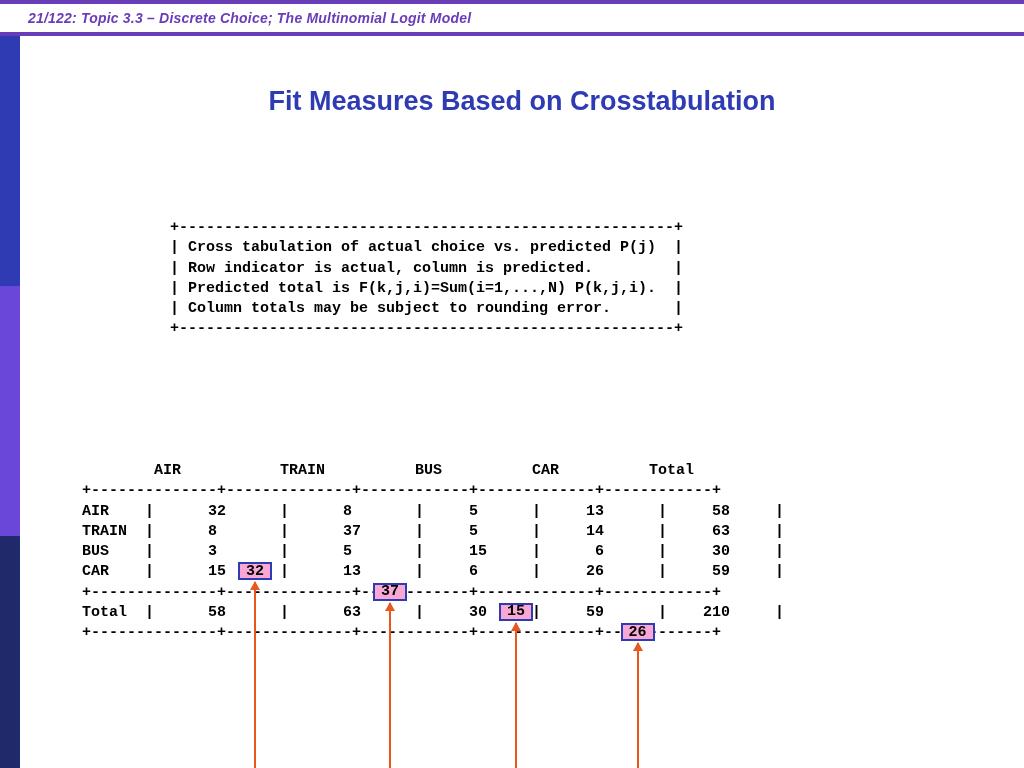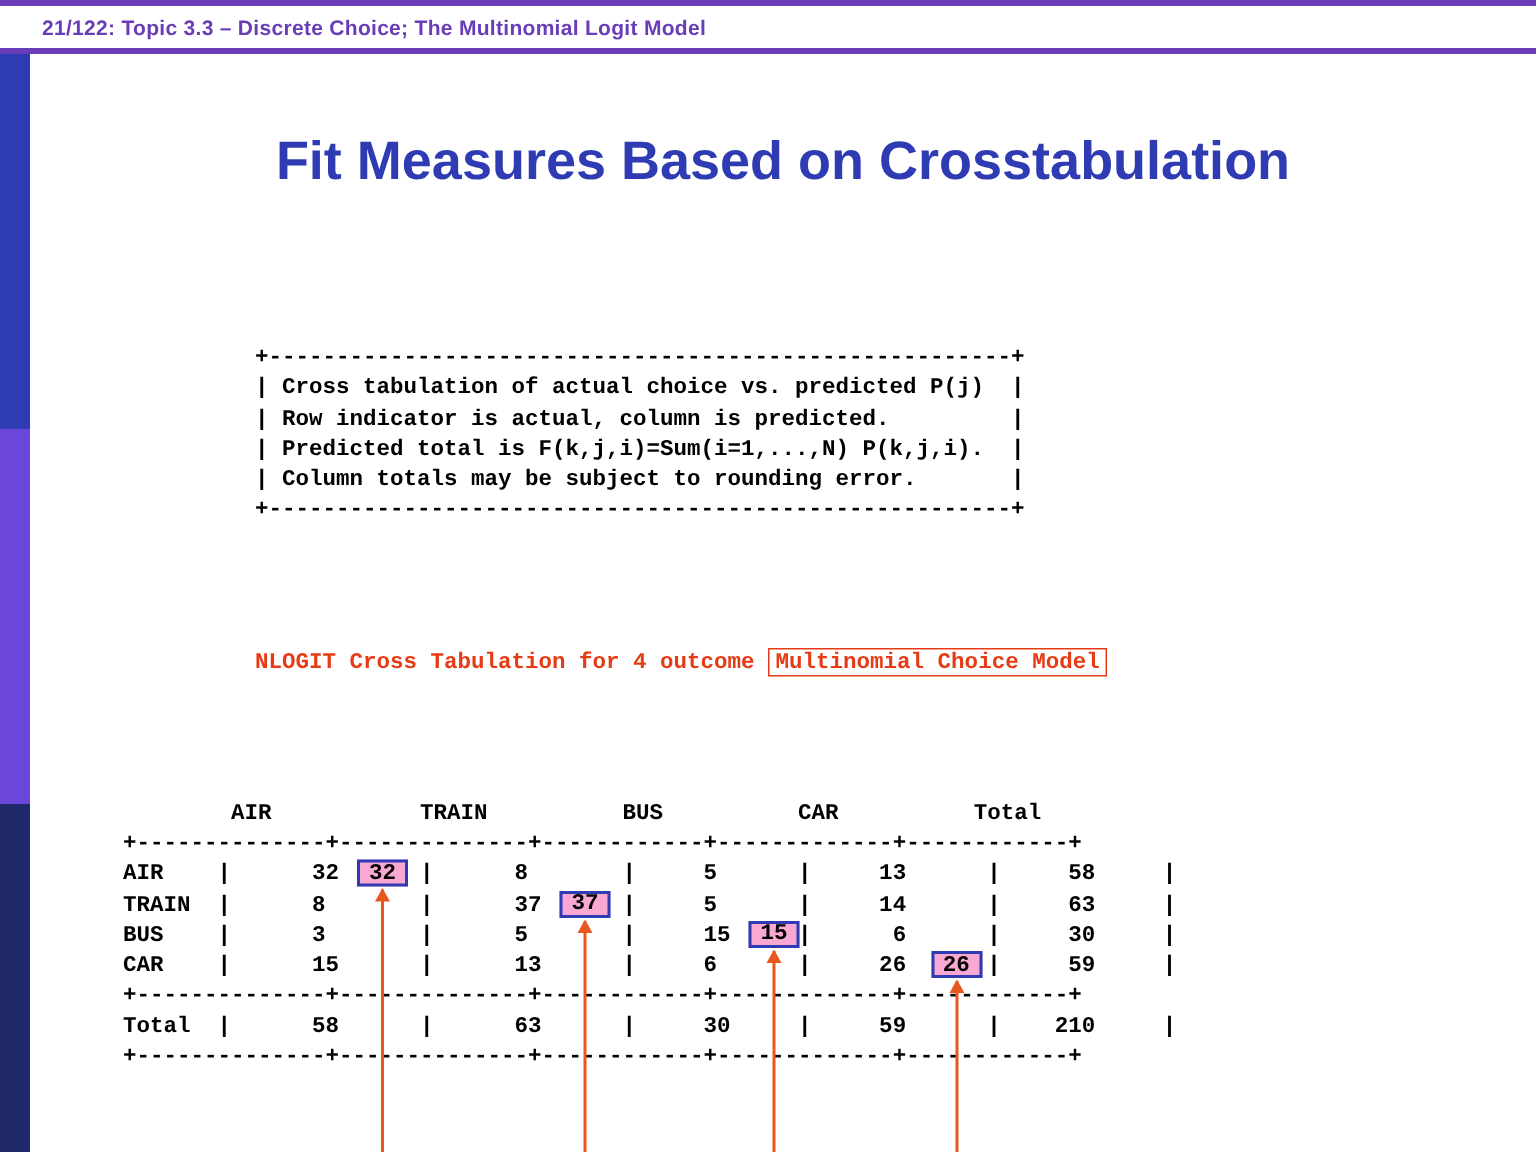--- a/index.html
+++ b/index.html
@@ -26,20 +26,21 @@
     background: #fff;
     padding-left: 28px;
     display: flex;
     align-items: center;
   }
   .header-text {
     font-weight: 700;
     font-size: 14px;
     color: #6a3db8;
     letter-spacing: 0.2px;
+    font-style: italic;
   }
 
   .purple-strip {
     position: absolute;
     top: 32px; left: 0; right: 0;
     height: 4px;
     background: #6a3db8;
   }
 
   
@@ -71,21 +72,21 @@
   .content {
     position: absolute;
     left: 20px;
     right: 0;
     top: 36px;
     bottom: 0;
     padding: 50px 30px 10px 30px;
   }
 
   .title {
-    font-size: 36px;
+    font-size: 27px;
     font-weight: 700;
     color: #2f3bb3;
     text-align: center;
     margin-bottom: 20px;
     font-family: Verdana, Geneva, sans-serif;
   }
 
   .mono-block {
     font-family: "Courier New", monospace;
     font-size: 15px;
@@ -182,21 +183,20 @@
 
       
       <div class="desc-block" id="desc-box">+-------------------------------------------------------+
 | Cross tabulation of actual choice vs. predicted P(j)  |
 | Row indicator is actual, column is predicted.         |
 | Predicted total is F(k,j,i)=Sum(i=1,...,N) P(k,j,i).  |
 | Column totals may be subject to rounding error.       |
 +-------------------------------------------------------+</div>
 
       
-      <div class="desc-block" id="sec1-label-line"><span class="red">NLOGIT Cross Tabulation for 4 outcome </span><span class="red-box">Multinomial Choice Model</span></div>
 
       
       <div class="table-block" id="sec1-table">        AIR           TRAIN          BUS          CAR          Total    
 +--------------+--------------+------------+-------------+------------+
 AIR    |      32      |      8       |     5      |     13      |     58     |
 TRAIN  |      8       |      37      |     5      |     14      |     63     |
 BUS    |      3       |      5       |     15     |      6      |     30     |
 CAR    |      15      |      13      |     6      |     26      |     59     |
 +--------------+--------------+------------+-------------+------------+
 Total  |      58      |      63      |     30     |     59      |    210     |

